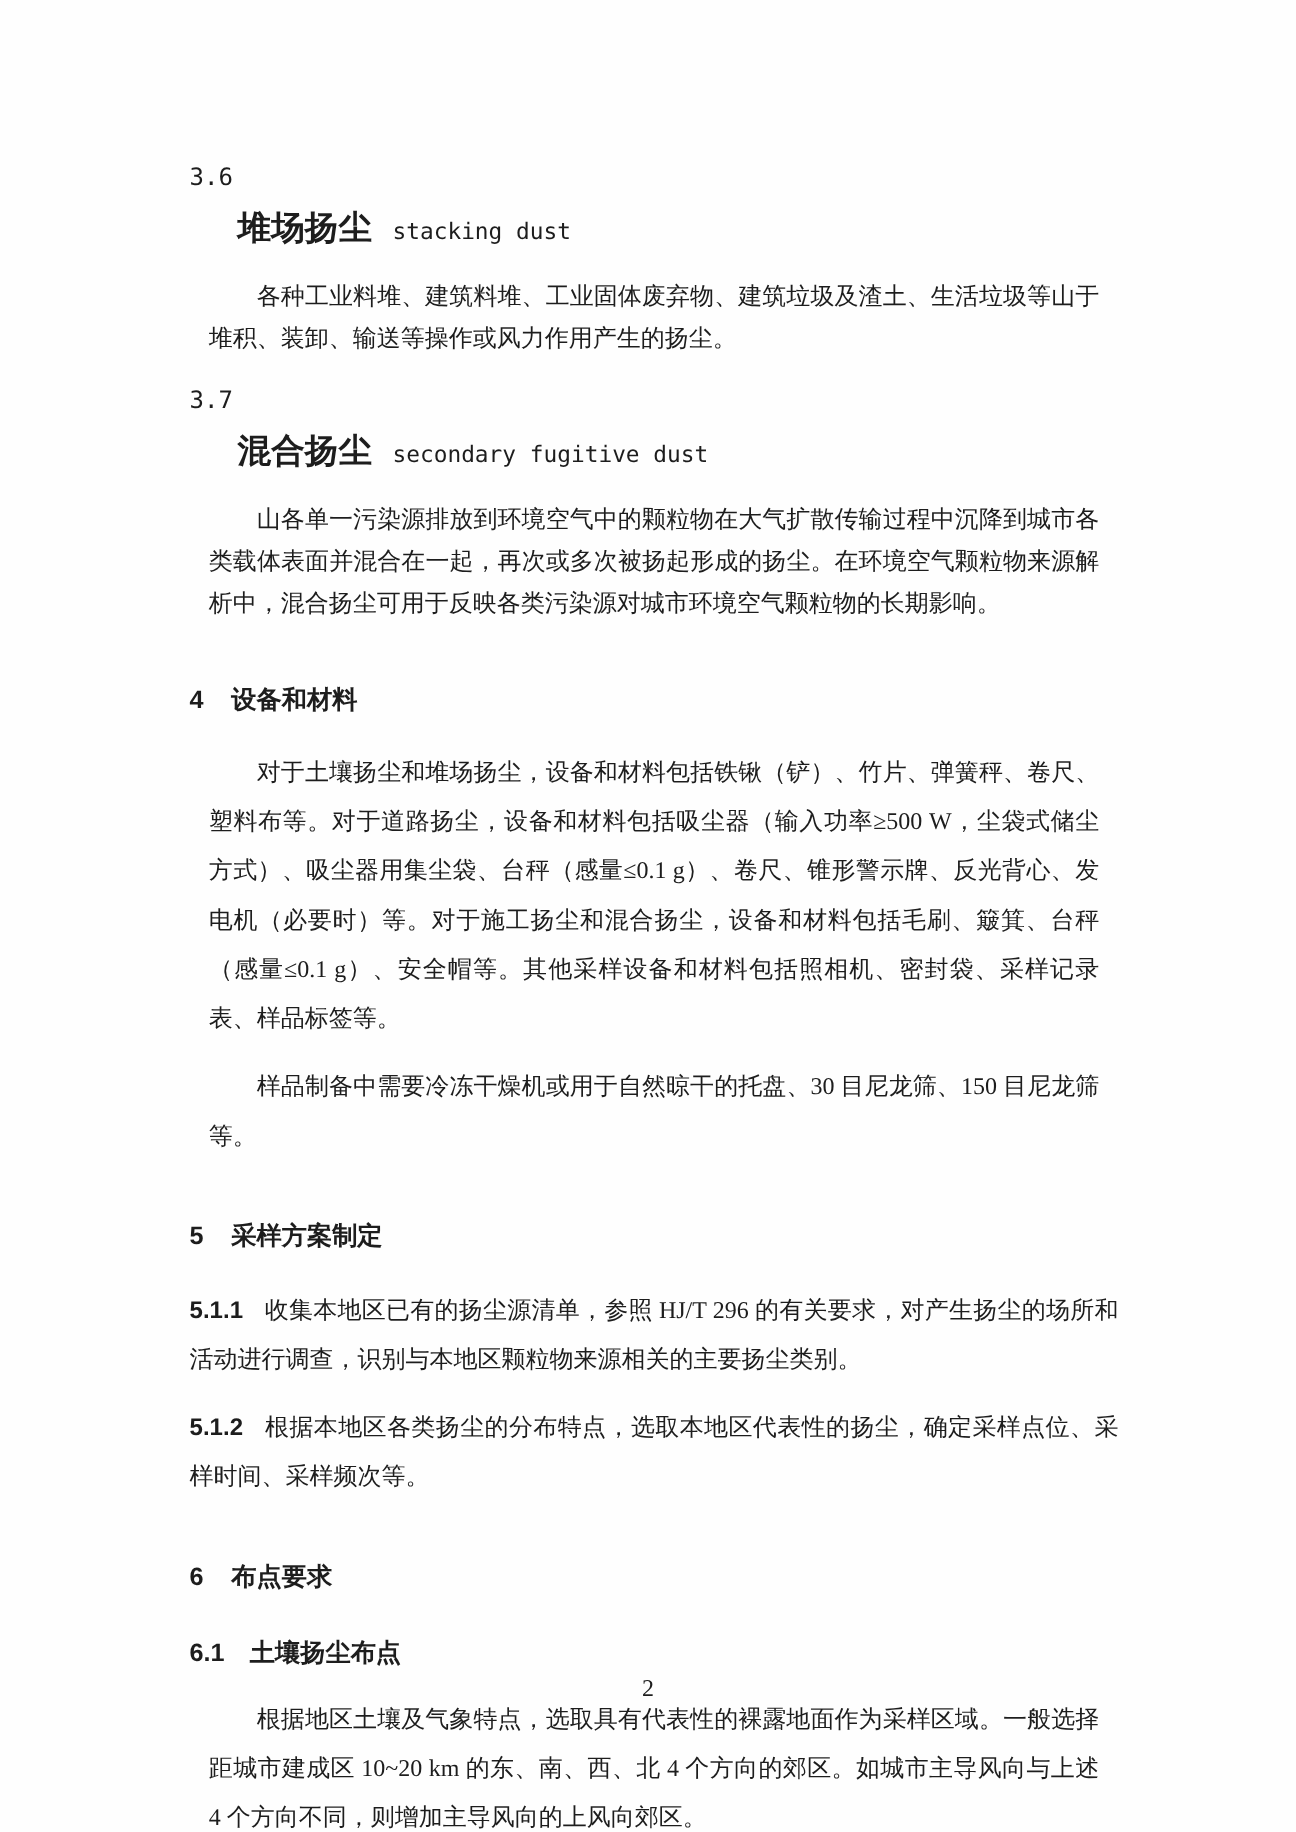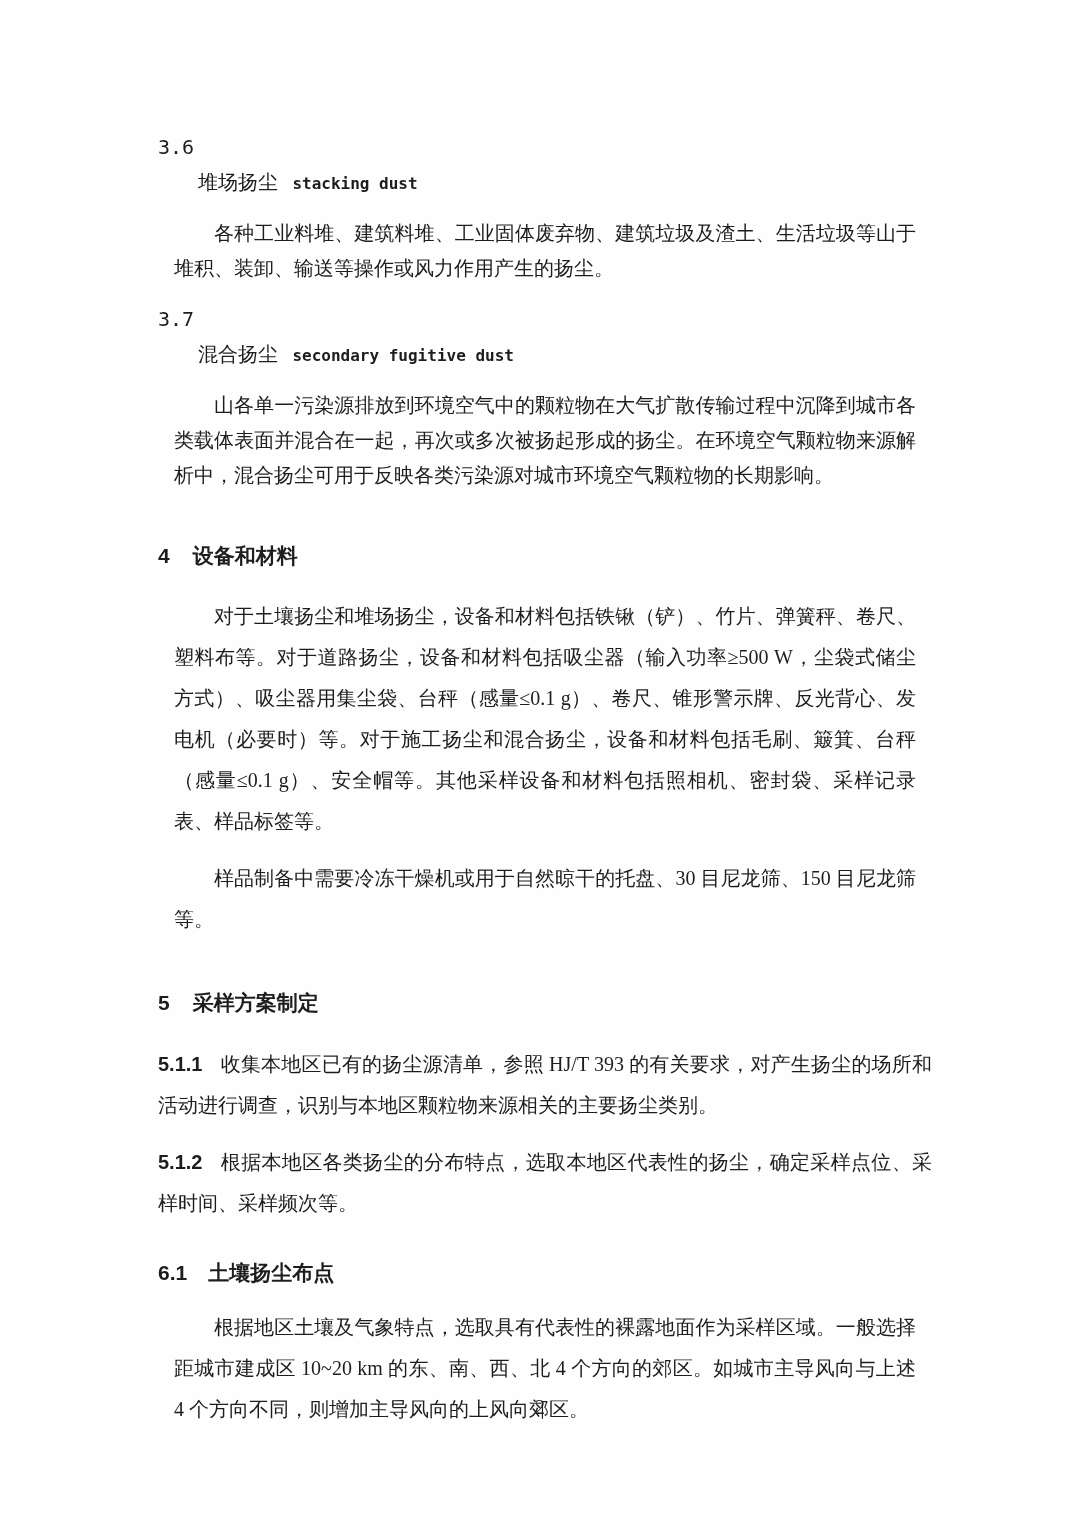--- a/index.html
+++ b/index.html
@@ -21,28 +21,27 @@
     line-height: 1.75;
     margin: 0;
   }
   .term-line {
     margin: 0;
     line-height: 1.75;
     padding-left: 2em;
   }
   .term-cn {
     font-family: "Liberation Sans", "DejaVu Sans", sans-serif;
-    font-weight: normal;
-    font-size: 20px;
+    font-weight: bold;
+    font-size: 28px;
   }
   .term-en {
     font-family: "DejaVu Sans Mono", monospace;
-    font-size: 16px;
+    font-size: 19px;
     margin-left: 0.9em;
-    font-weight: bold;
   }
   p.body-para {
     margin: 16px;
     line-height: 1.75;
     text-indent: 2em;
     text-align: justify;
   }
   .sec4-block p.body-para, .sec6-block p.body-para { line-height: 2.05; }
   .gap-sm { margin-top: 8px; }
   h2.section-heading {
@@ -104,28 +103,31 @@
     </h2>
     <p class="body-para">对于土壤扬尘和堆场扬尘，设备和材料包括铁锹（铲）、竹片、弹簧秤、卷尺、塑料布等。对于道路扬尘，设备和材料包括吸尘器（输入功率≥500 W，尘袋式储尘方式）、吸尘器用集尘袋、台秤（感量≤0.1 g）、卷尺、锥形警示牌、反光背心、发电机（必要时）等。对于施工扬尘和混合扬尘，设备和材料包括毛刷、簸箕、台秤（感量≤0.1 g）、安全帽等。其他采样设备和材料包括照相机、密封袋、采样记录表、样品标签等。</p>
     <p class="body-para">样品制备中需要冷冻干燥机或用于自然晾干的托盘、30 目尼龙筛、150 目尼龙筛等。</p>
   </div>
 
   <div class="sec5-block">
     <h2 class="section-heading">
       <span class="sec-num">5</span><span>采样方案制定</span>
     </h2>
     <p class="numbered-para">
-      <span class="clause-num">5.1.1</span><span>收集本地区已有的扬尘源清单，参照 HJ/T 393 的有关要求，对产生扬尘的场所和活动进行调查，识别与本地区颗粒物来源相关的主要扬尘类别。</span>
+      <span class="clause-num">5.1.1</span><span>收集本地区已有的扬尘源清单，参照 HJ/T 296 的有关要求，对产生扬尘的场所和活动进行调查，识别与本地区颗粒物来源相关的主要扬尘类别。</span>
     </p>
     <p class="numbered-para">
       <span class="clause-num">5.1.2</span><span>根据本地区各类扬尘的分布特点，选取本地区代表性的扬尘，确定采样点位、采样时间、采样频次等。</span>
     </p>
   </div>
 
   <div class="sec6-block">
+    <h2 class="section-heading">
+      <span class="sec-num">6</span><span>布点要求</span>
+    </h2>
     <h3 class="subsection-heading">
       <span class="sec-num">6.1</span><span>土壤扬尘布点</span>
     </h3>
     <p class="body-para">根据地区土壤及气象特点，选取具有代表性的裸露地面作为采样区域。一般选择距城市建成区 10~20 km 的东、南、西、北 4 个方向的郊区。如城市主导风向与上述 4 个方向不同，则增加主导风向的上风向郊区。</p>
 
   </div>
 
   <div class="page-footer">2</div>
 
 </div>

